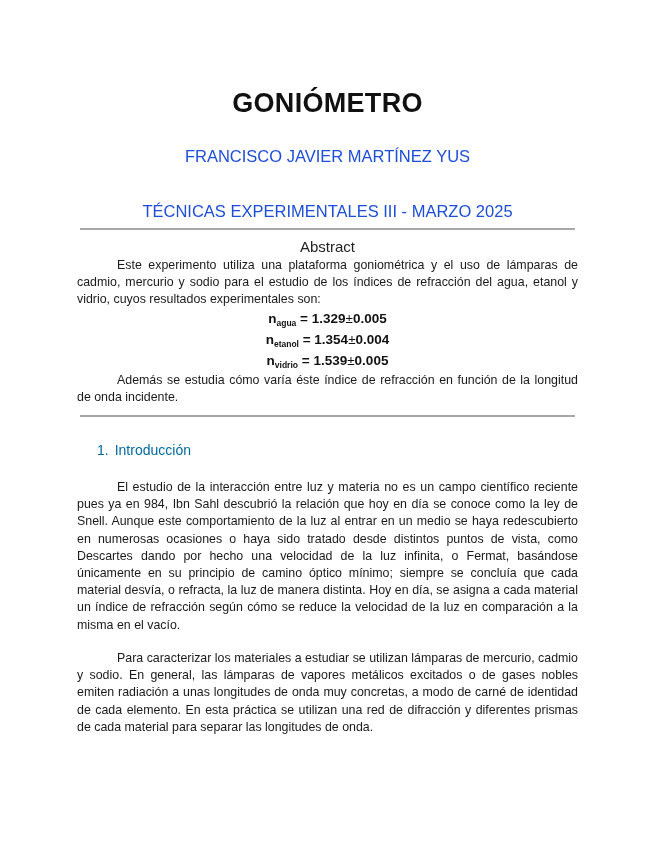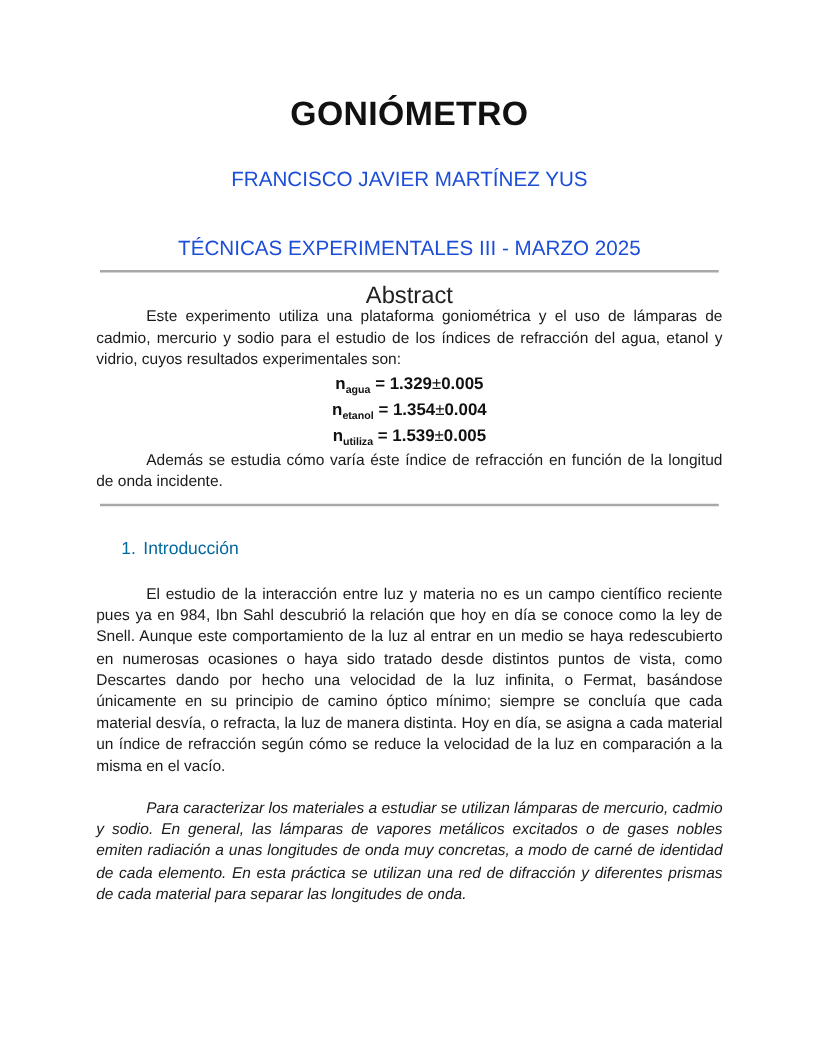--- a/index.html
+++ b/index.html
@@ -1,42 +1,42 @@
 <!DOCTYPE html>
 <html><head>
   <meta charset="utf-8">
   <style>
     html, body { margin: 0; padding: 0; background: #ffffff; }
     body { width: 655px; height: 848px; position: relative; overflow: hidden;
            font-family: "Liberation Sans", sans-serif; color: #111; }
-    .page { position: absolute; left: 0; top: 0; width: 655px; height: 724px; }
+    .page { position: absolute; left: 0; top: 12px; width: 655px; height: 724px; }
     .title { position: absolute; left: 0; width: 655px; top: 76px; text-align: center;
              font-size: 27px; font-weight: bold; letter-spacing: 0.3px; color: #111; }
     .author, .course { position: absolute; left: 0; width: 655px; text-align: center;
              font-size: 16.5px; color: #1d4ed8; }
     .author { top: 135px; }
     .course { top: 158px; margin-top: 32px; }
     .rule { position: absolute; left: 80px; width: 495px; height: 2px; background: #a8a8a8; }
     .rule.top { top: 216px; }
     .rule.bottom { top: 403px; }
     .abstract-heading { position: absolute; left: 0; width: 655px; top: 226px; text-align: center;
-             font-size: 19px; color: #222; }
+             font-size: 15px; color: #222; }
     .para { position: absolute; left: 77px; width: 501px; font-size: 12.4px; line-height: 17.2px;
             text-align: justify; color: #1a1a1a; }
     .para p { margin: 0; text-indent: 40px; }
     .abs1 { top: 245px; }
     .abs2 { top: 360px; }
     .eqs { position: absolute; left: 0; width: 655px; top: 297px; text-align: center;
            font-size: 13.5px; font-weight: bold; line-height: 20px; color: #111; }
     .eq .sub { font-size: 8.5px; position: relative; top: 3px; font-weight: bold; text-align: center; }
     .eq .pm { font-weight: normal; }
     .section { position: absolute; left: 97px; top: 430px; font-size: 14px; font-weight: normal; color: #0369a1; }
     .section .num { margin-right: 6px; }
     .intro1 { top: 467px; }
-    .intro2 { top: 638px; font-style: italic; }
+    .intro2 { top: 638px; }
   </style>
 </head>
 <body>
 
 <div class="page">
 
   <div class="title">GONIÓMETRO</div>
   <div class="author">FRANCISCO JAVIER MARTÍNEZ YUS</div>
   <div class="course">TÉCNICAS EXPERIMENTALES III - MARZO 2025</div>
 
@@ -51,21 +51,21 @@
   <div class="eqs">
     <div class="eq">
       <span>n</span><span class="sub">agua</span>
       <span>= 1.329</span><span class="pm">±</span><span>0.005</span>
     </div>
     <div class="eq">
       <span>n</span><span class="sub">etanol</span>
       <span>= 1.354</span><span class="pm">±</span><span>0.004</span>
     </div>
     <div class="eq">
-      <span>n</span><span class="sub">utiliza</span>
+      <span>n</span><span class="sub">vidrio</span>
       <span>= 1.539</span><span class="pm">±</span><span>0.005</span>
     </div>
   </div>
 
   <div class="para abs2">
     <p>Además se estudia cómo varía éste índice de refracción en función de la longitud de onda incidente.</p>
   </div>
 
   <div class="rule bottom"></div>
 

